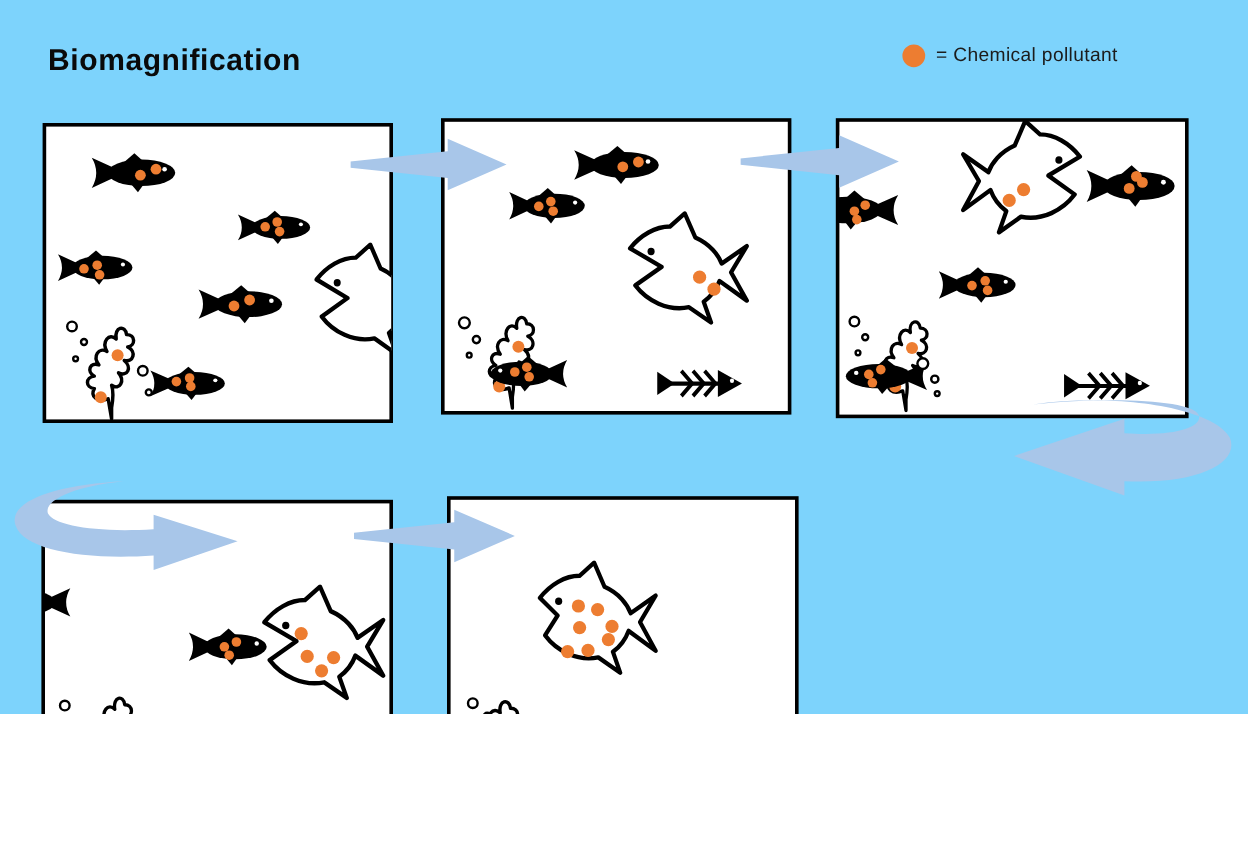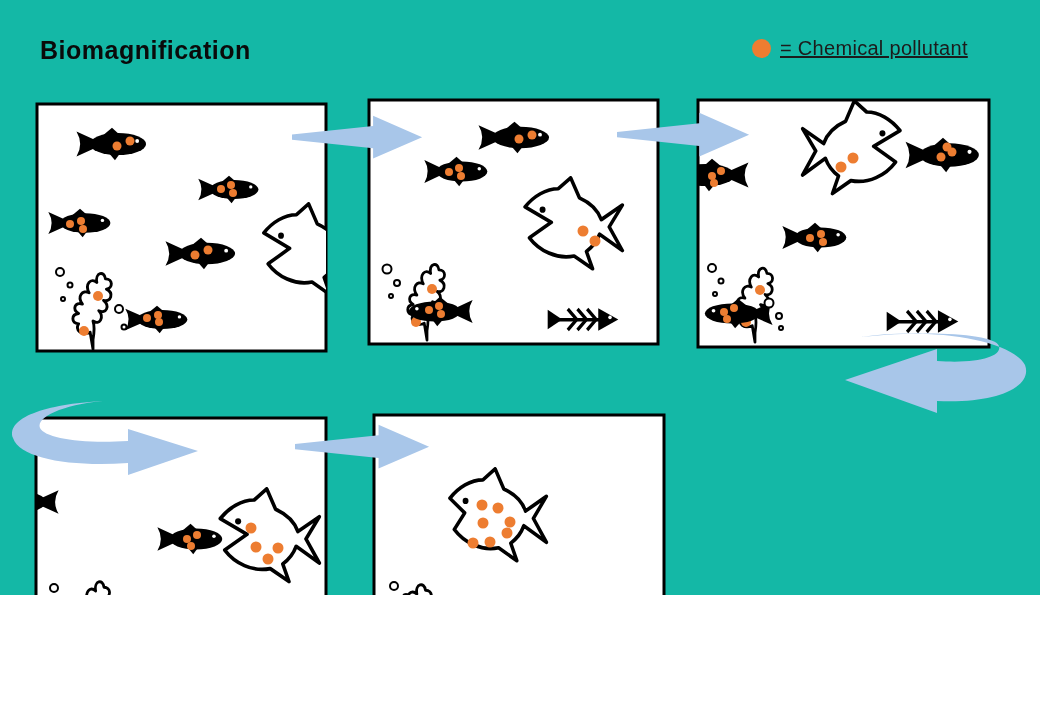--- a/index.html
+++ b/index.html
@@ -1,22 +1,22 @@
 <!DOCTYPE html>
 <html style="--pollutant: #ED7D31; --arrow: #A8C6E9; --ink: #000000; --paper: #FFFFFF;"><head>
 <meta charset="utf-8">
 <style>
   html,body{margin:0;padding:0;background:#ffffff;}
   body{width:1040px;height:720px;font-family:"Liberation Sans",sans-serif;}
-  .page{position:relative;width:1040px;height:595px;background:#14b8a6;overflow:hidden;}
+  .page{position:relative;width:1040px;height:595px;background:#7dd3fc;overflow:hidden;}
   .title{position:absolute;left:40px;top:36px;font-size:25px;font-weight:bold;
          letter-spacing:.5px;color:#0a0a0a;}
   .legend{position:absolute;left:752px;top:37px;display:flex;align-items:center;gap:9px;}
   .legend-dot{width:19px;height:19px;border-radius:50%;background:var(--pollutant,#ED7D31);}
-  .legend-text{font-size:20px;color:#1c1c1c;letter-spacing:.3px;text-decoration:underline;}
+  .legend-text{font-size:16px;color:#1c1c1c;letter-spacing:.3px;}
   svg.scene{position:absolute;left:0;top:0;}
   .panel{fill:#ffffff;stroke:var(--ink,#000);stroke-width:3;}
   .ink{fill:var(--ink,#000);}
   .dot{fill:var(--pollutant,#ED7D31);}
   .arrowfill{fill:var(--arrow,#A8C6E9);}
   .outline{fill:#ffffff;stroke:var(--ink,#000);}
   .bubble{fill:#ffffff;stroke:var(--ink,#000);stroke-width:2;}
 </style>
 </head>
 <body>

